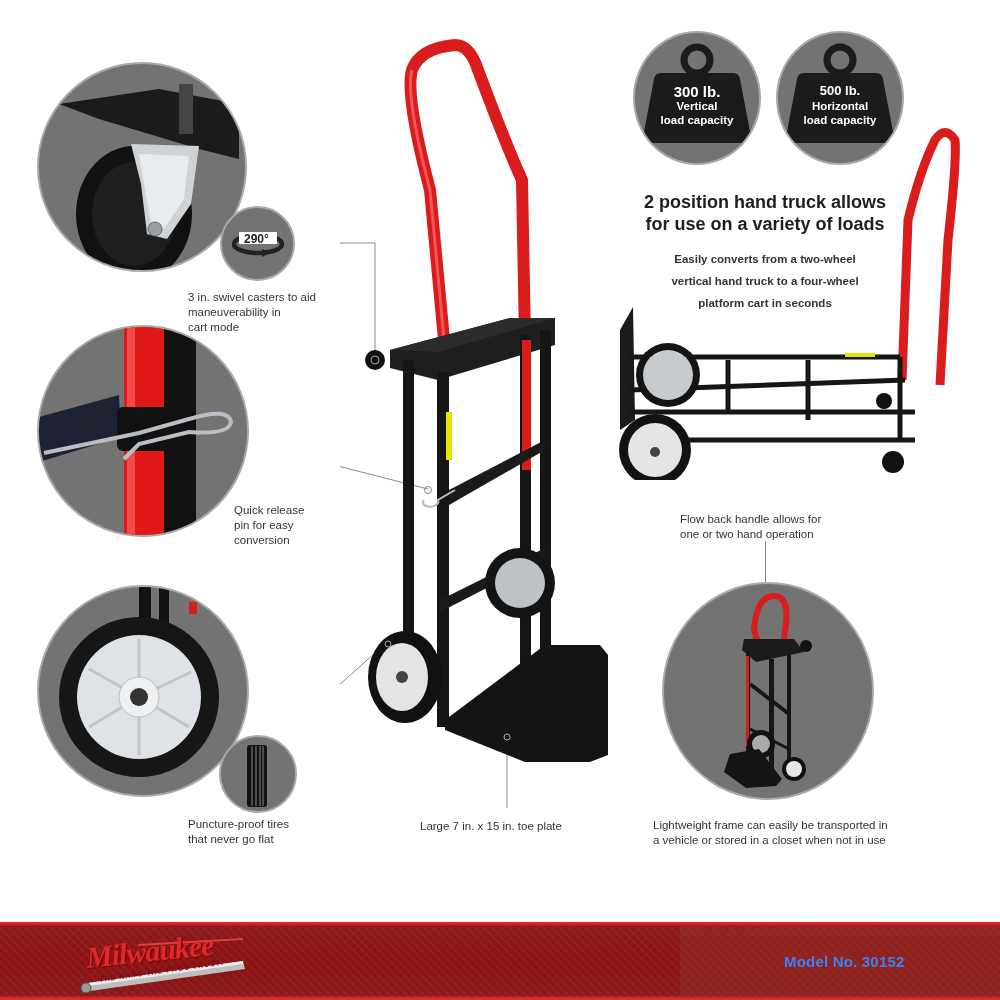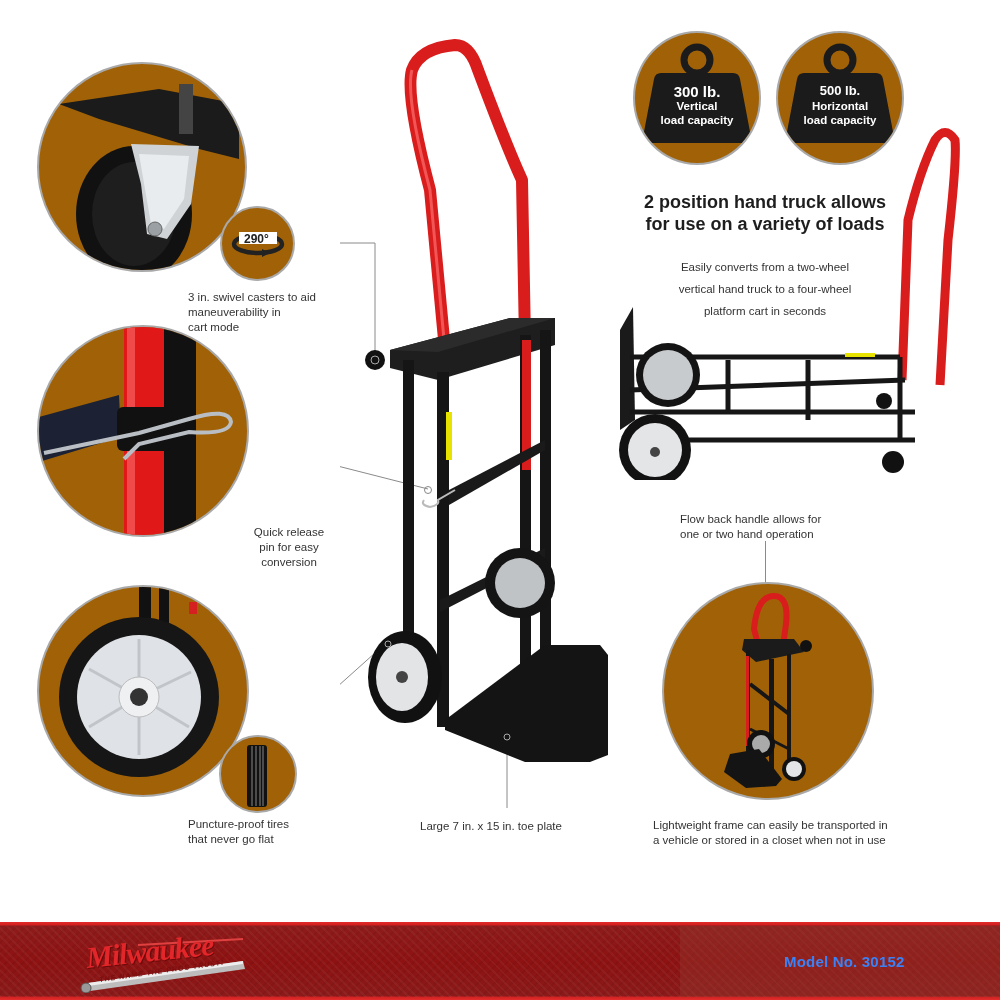--- a/index.html
+++ b/index.html
@@ -1,25 +1,25 @@
 <!DOCTYPE html>
 <html><head>
 <meta charset="utf-8">
 <style>
   * { box-sizing: border-box; margin: 0; padding: 0; }
   html, body { width: 1000px; height: 1000px; background: #ffffff; overflow: hidden; }
   body { position: relative; font-family: "Liberation Sans", sans-serif; color: #222; }
   .abs { position: absolute; }
-  .circle { position: absolute; border-radius: 50%; border: 2.5px solid #a9a9a9; background: #a16207; overflow: hidden; }
+  .circle { position: absolute; border-radius: 50%; border: 2.5px solid #a9a9a9; background: #737373; overflow: hidden; }
   .caption { position: absolute; font-size: 11.5px; line-height: 15px; color: #333; }
   .center { text-align: left; }
   svg { display: block; }
   .weight-text { position: absolute; left: 0; right: 0; text-align: center; color: #fff; font-weight: bold; }
   .headline { position: absolute; left: 630px; top: 191px; width: 270px; text-align: center; font-size: 18px; font-weight: bold; line-height: 22px; color: #1e1e1e; }
-  .subline { position: absolute; left: 640px; top: 248px; width: 250px; text-align: center; font-size: 11.5px; font-weight: normal; line-height: 22px; color: #333; margin-top: 8px; }
+  .subline { position: absolute; left: 640px; top: 248px; width: 250px; text-align: center; font-size: 11.5px; font-weight: bold; line-height: 22px; color: #333; }
   .footer { position: absolute; left: 0; top: 922px; width: 1000px; height: 78px;
     background: linear-gradient(180deg, #e22a2a 0px, #d21f1f 3px, #8e1b1b 4px, #8e1212 40px, #8b1a1a 74px, #cf2323 75px, #e42b2b 78px); }
   .footer-texture { position: absolute; inset: 4px 0 3px 0;
     background-image: repeating-linear-gradient(45deg, rgba(255,255,255,0.04) 0 2px, rgba(0,0,0,0) 2px 6px),
                       repeating-linear-gradient(-45deg, rgba(0,0,0,0.05) 0 2px, rgba(0,0,0,0) 2px 6px); }
   .footer-right { position: absolute; right: 0; top: 4px; width: 320px; height: 71px; background: rgba(150,60,50,0.35); }
   .model-no { position: absolute; left: 784px; top: 953px; font-size: 15px; font-weight: bold; color: #3b82f6; letter-spacing: 0.2px; }
   .logo { position: absolute; left: 78px; top: 937px; width: 168px; height: 56px; }
 </style>
 </head>
@@ -56,21 +56,21 @@
   <svg width="212" height="212" viewBox="0 0 212 212">
     <polygon points="0,90 80,68 82,110 0,135" fill="#1c2233"></polygon>
     <rect x="125" y="0" width="32" height="212" fill="#111"></rect>
     <rect x="85" y="0" width="40" height="212" fill="#e01818"></rect>
     <rect x="88" y="0" width="8" height="212" fill="#f04a4a"></rect>
     <rect x="78" y="80" width="55" height="44" rx="6" fill="#111"></rect>
     <path d="M5,126 L100,106 L150,92 Q190,80 192,95 Q190,108 150,105 L100,117 L85,132" fill="none" stroke="#b9bec4" stroke-width="4"></path>
   </svg>
 </div>
 
-<div class="caption" style="left:234px; top:525px; width:110px;text-align:center;">
+<div class="caption" style="left:234px; top:503px; width:110px;">
   <div>Quick release</div>
   <div>pin for easy</div>
   <div>conversion</div>
 </div>
 
 <div class="circle" style="left:37px; top:585px; width:212px; height:212px;">
   <svg width="212" height="212" viewBox="0 0 212 212">
     <rect x="100" y="0" width="12" height="60" fill="#111"></rect>
     <rect x="120" y="0" width="10" height="60" fill="#111"></rect>
     <rect x="150" y="15" width="8" height="12" fill="#d42020"></rect>

